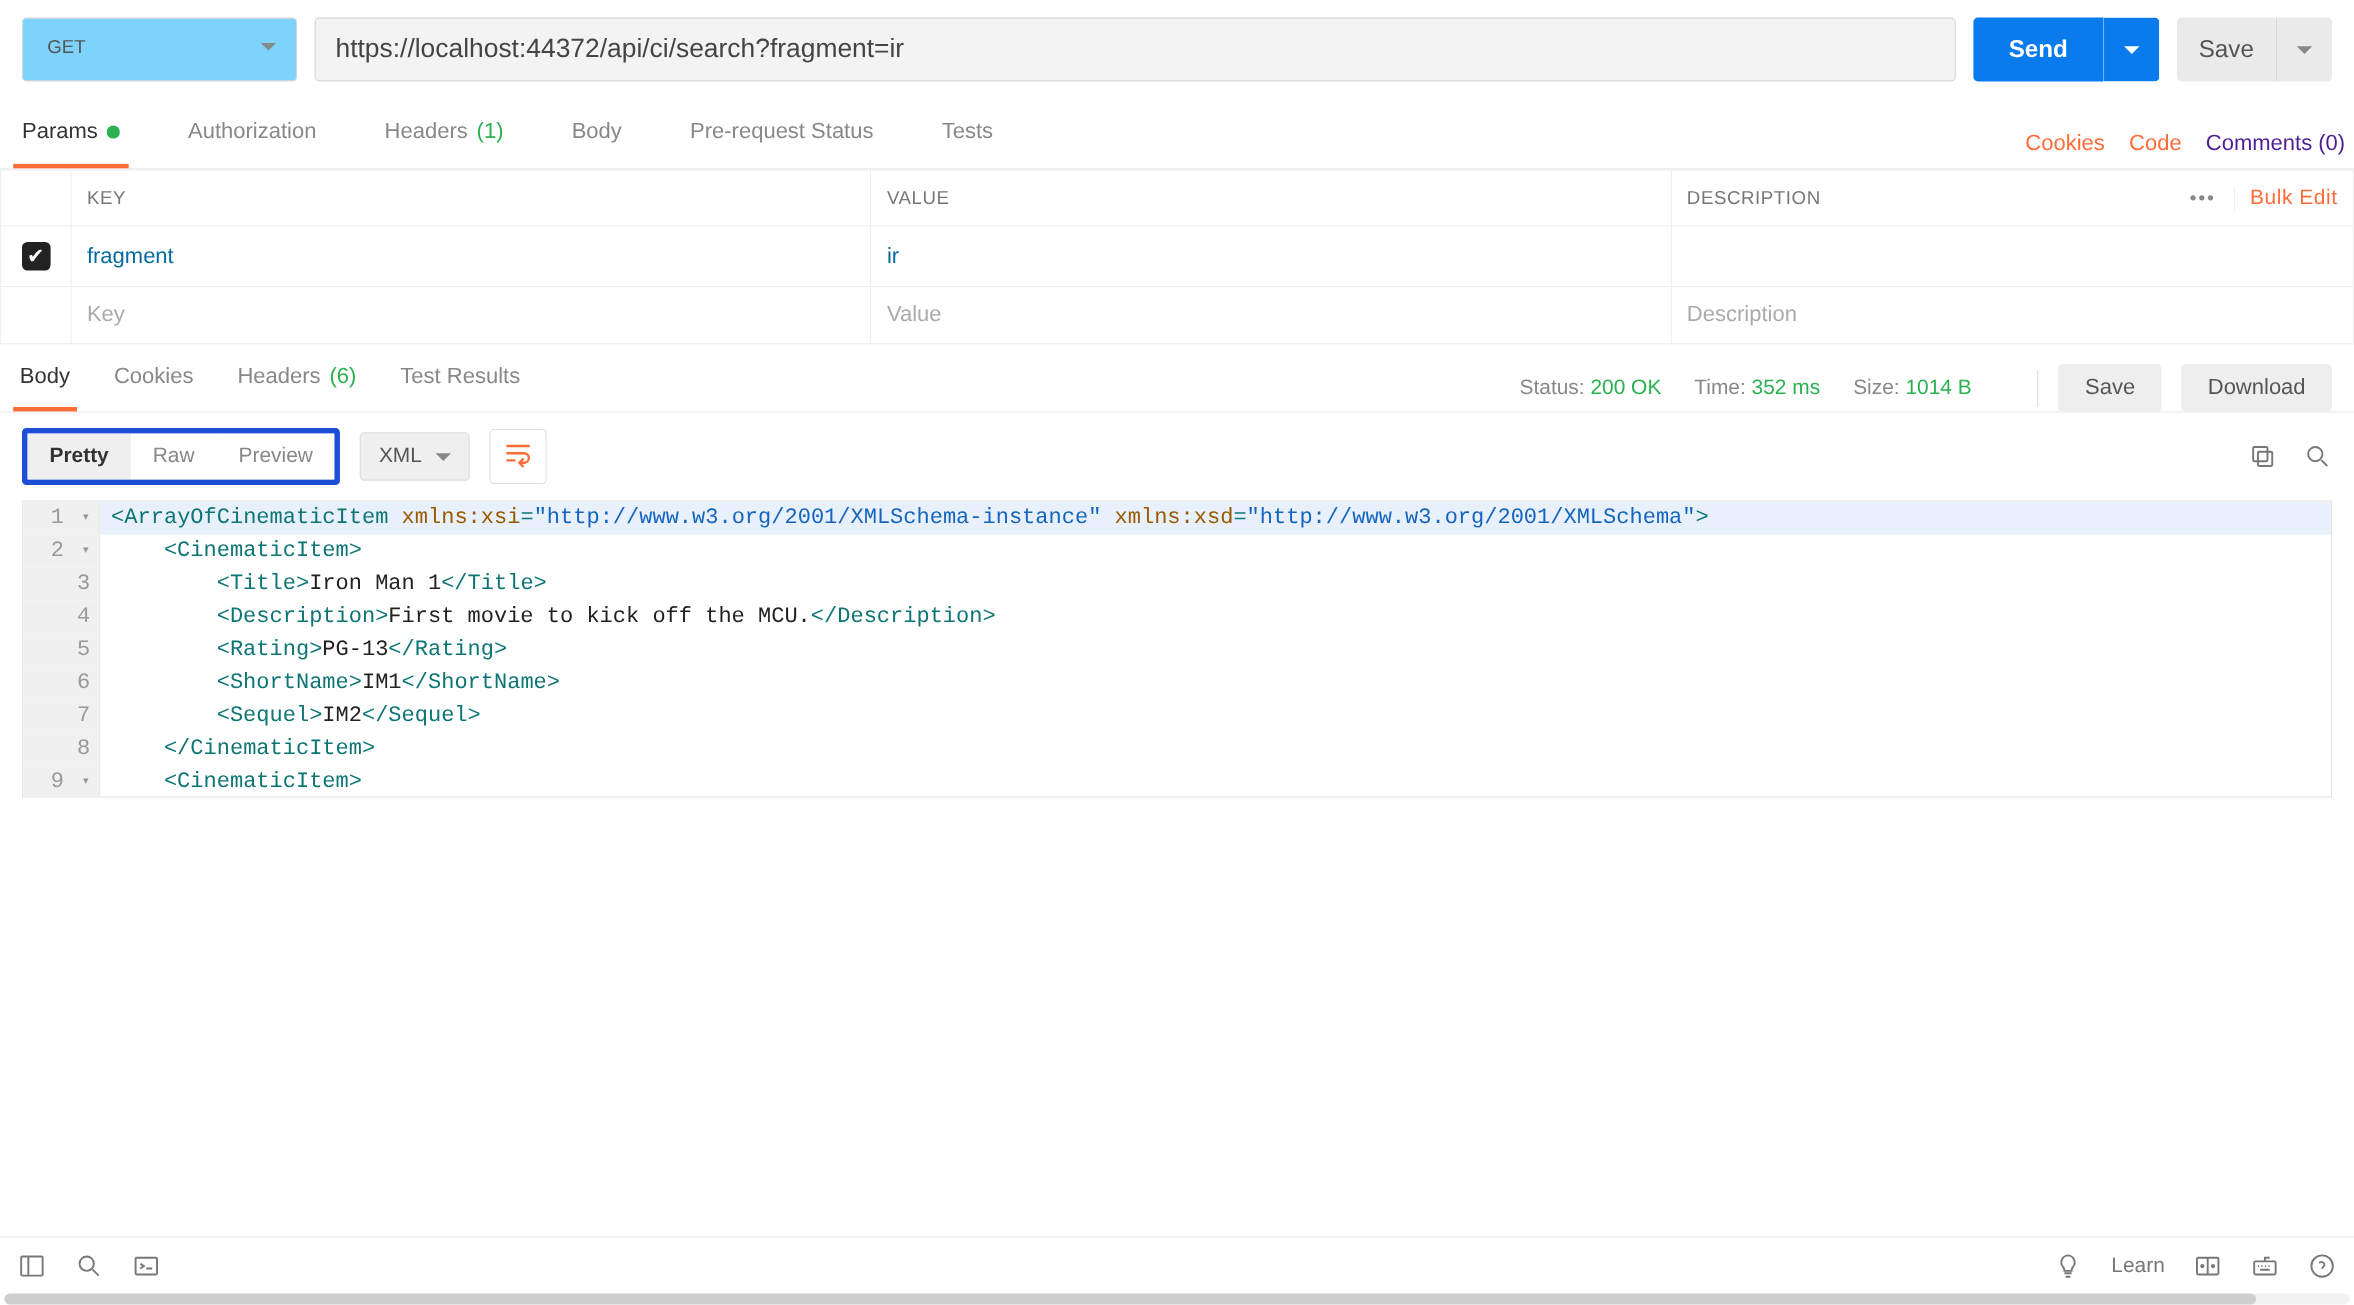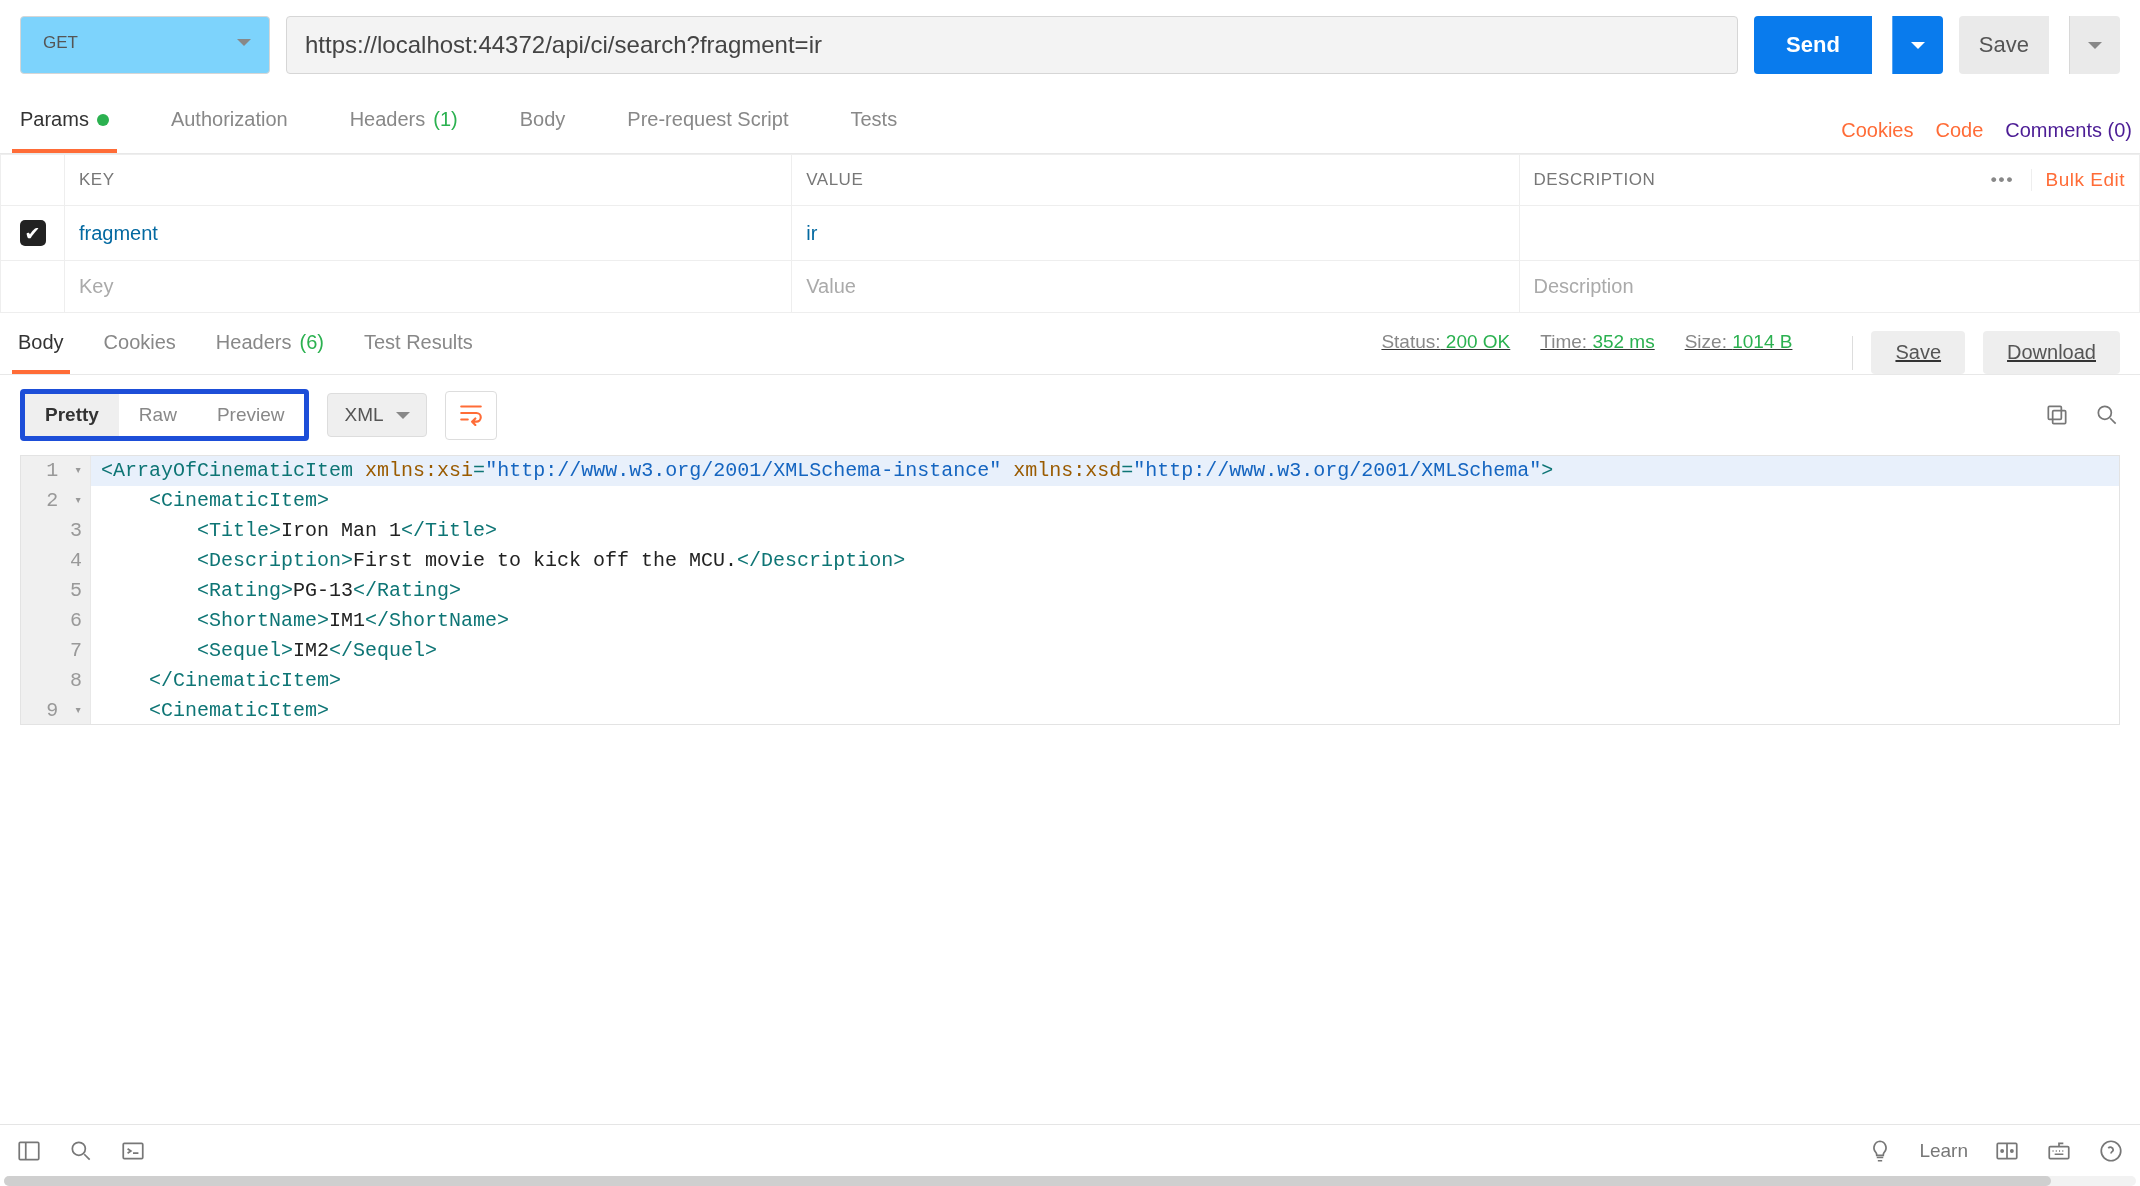--- a/index.html
+++ b/index.html
@@ -35,21 +35,20 @@
     border: 1px solid #d6d6d6;
     border-radius: 4px;
     background: #f3f3f3;
     padding: 0 18px;
     font-size: 24px;
     color: #444;
     outline: none;
   }
   .send-group {
     display: flex;
-    gap: 20px;
   }
   .btn {
     display: flex; align-items: center; justify-content: center;
     border: 0; border-radius: 4px; cursor: pointer;
     font-size: 22px; padding: 0 24px; height: 58px;
   }
   .btn-primary { background: #097BED; color: #fff; font-weight: 600; }
   .btn-primary.split-main { border-radius: 4px 0 0 4px; padding: 0 32px;}
   .btn-primary.split-caret { border-radius: 0 4px 4px 0; border-left: 1px solid rgba(255,255,255,.3); padding: 0 18px;}
   .btn-secondary { background: #eaeaea; color: #555; }
@@ -108,21 +107,21 @@
     display: flex; align-items: center; justify-content: space-between;
     padding: 18px 20px 0 12px;
     border-bottom: 1px solid #e8e8e8;
   }
   .resp-tabs { display: flex; gap: 28px; }
   .resp-tab {
     padding: 0 6px 16px 6px; color:#888; font-size:20px; cursor:pointer;
     border-bottom: 4px solid transparent; display:flex; gap:8px;
   }
   .resp-tab.active { color:#333; border-bottom-color:#ff6c37;}
-  .status-block { display:flex; gap:30px; align-items:flex-start; font-size:19px;text-decoration:underline;}
+  .status-block { display:flex; gap:30px; align-items:center; font-size:19px;}
   .status-block .lbl { color:#888; }
   .status-block .val { color:#2bb150; }
   .resp-buttons { display:flex; gap:18px; align-items:center; margin-left:30px;}
   .small-btn { background:#eee; color:#555; border:0; padding:10px 24px; border-radius:4px; font-size:20px; cursor:pointer;}
   .divider-v { width:1px; height:34px; background:#ddd;}
 
   
   .view-row {
     display:flex; align-items:center; justify-content:space-between;
     padding: 14px 20px;
@@ -213,21 +212,21 @@
     <div class="tab active">
       <span>Params</span>
       <span class="dot-green"></span>
     </div>
     <div class="tab">Authorization</div>
     <div class="tab">
       <span>Headers</span>
       <span class="count-green">(1)</span>
     </div>
     <div class="tab">Body</div>
-    <div class="tab">Pre-request Script</div>
+    <div class="tab">Pre-request Status</div>
     <div class="tab">Tests</div>
   </div>
   <div class="right-links">
     <span class="link-orange">Cookies</span>
     <span class="link-orange">Code</span>
     <span class="link-muted">Comments (0)</span>
   </div>
 </div>
 
 <table class="params">

